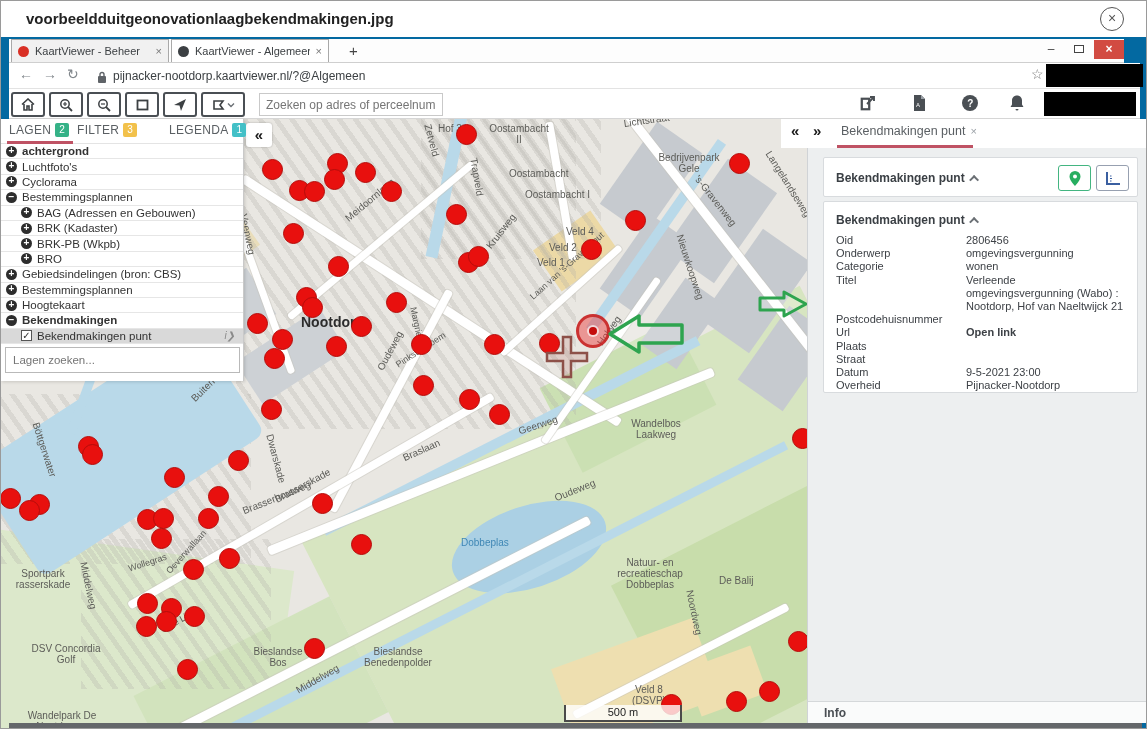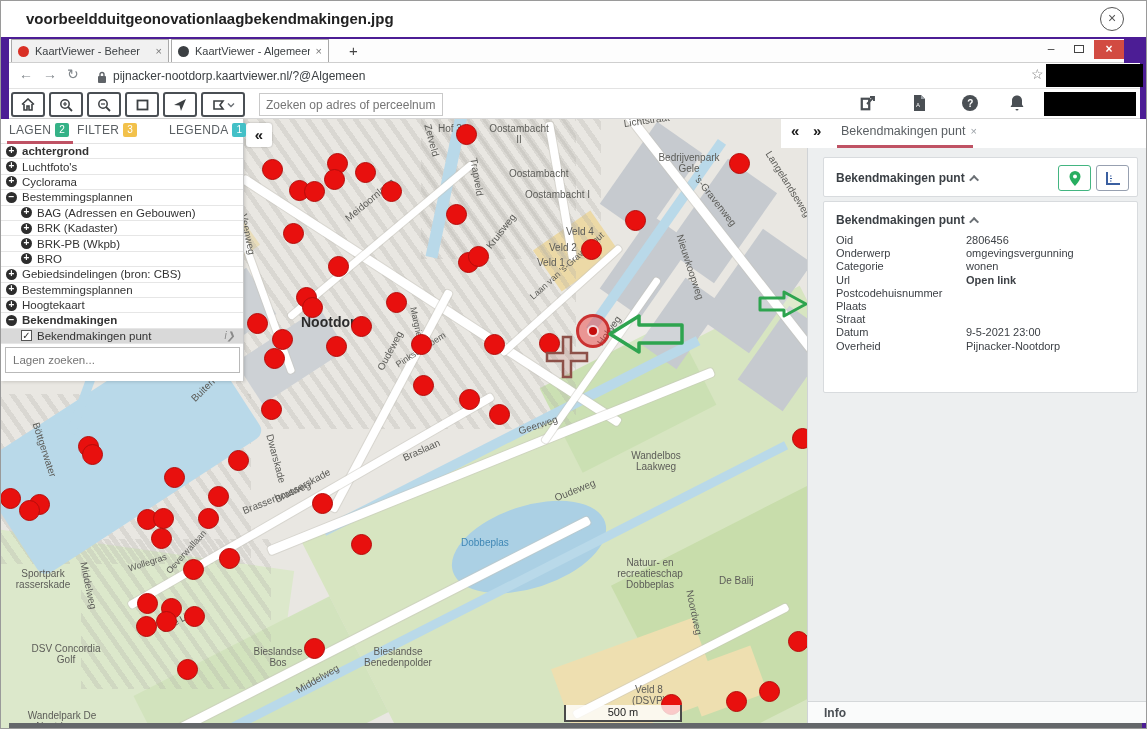--- a/index.html
+++ b/index.html
@@ -1,17 +1,17 @@
 <!DOCTYPE html>
 <html><head>
 <meta charset="utf-8">
 <style>
   * { margin:0; padding:0; box-sizing:border-box; }
   html,body { width:1147px; height:729px; font-family:"Liberation Sans", sans-serif; background:#fff; }
-  .frame { position:relative; width:1147px; height:729px; border:1px solid #9a9a9a; background:#4c1d95; overflow:hidden; }
+  .frame { position:relative; width:1147px; height:729px; border:1px solid #9a9a9a; background:#0369a1; overflow:hidden; }
 
   
   .viewer-titlebar { position:absolute; left:0; top:0; width:100%; height:36px; background:#fff; }
   .viewer-title { position:absolute; left:25px; top:9px; font-size:15px; font-weight:bold; color:#222; }
   .viewer-close { position:absolute; right:22px; top:6px; width:24px; height:24px; border:1.5px solid #555; border-radius:50%;
                   color:#555; font-size:14px; line-height:21px; text-align:center; cursor:pointer; }
 
   
   .tabstrip { position:absolute; left:8px; right:22px; top:38px; height:24px; background:#fdfdfd; border-bottom:1px solid #cfcfcf; }
   .btab { position:absolute; top:0; height:23px; width:158px; border:1px solid #a9a9a9; border-bottom:none; background:#f1f1f1;
@@ -303,21 +303,21 @@
           <div class="map-lbl" style="left: 594px; top: 222px; transform: rotate(-55deg);">Holweg</div>
           <div class="map-lbl sm" style="left: 417px; top: 187px; transform: rotate(78deg);">Margriet</div>
           <div class="map-lbl sm" style="left: 393px; top: 242px; transform: rotate(-33deg);">Pinksterbloem</div>
           <div class="map-lbl" style="left: 374px; top: 248px; transform: rotate(-62deg);">Oudeweg</div>
           <div class="map-lbl" style="left: 552px; top: 374px; transform: rotate(-22deg);">Oudeweg</div>
           <div class="map-lbl" style="left: 400px; top: 334px; transform: rotate(-24deg);">Braslaan</div>
           <div class="map-lbl" style="left: 516px; top: 307px; transform: rotate(-18deg);">Geerweg</div>
           <div class="map-lbl water" style="left: 460px; top: 418px;">Dobbeplas</div>
           <div class="map-lbl ctr" style="left: 610px; top: 438px; width: 78px;">Natuur- en recreatieschap Dobbeplas</div>
           <div class="map-lbl" style="left: 718px; top: 456px;">De Balij</div>
-          <div class="map-lbl ctr" style="left: 626px; top: 299px; width: 58px; margin-top: 32px;">Wandelbos Laakweg</div>
+          <div class="map-lbl ctr" style="left: 626px; top: 299px; width: 58px;">Wandelbos Laakweg</div>
           <div class="map-lbl ctr" style="left: 246px; top: 527px; width: 62px;">Bieslandse Bos</div>
           <div class="map-lbl ctr" style="left: 350px; top: 527px; width: 94px;">Bieslandse Benedenpolder</div>
           <div class="map-lbl ctr" style="left: 2px; top: 449px; width: 80px;">Sportpark rasserskade</div>
           <div class="map-lbl ctr" style="left: 20px; top: 524px; width: 90px;">DSV Concordia Golf</div>
           <div class="map-lbl ctr" style="left: 16px; top: 560px; width: 90px; margin-top: 31px;">Wandelpark De Nootdorpse Plassen</div>
           <div class="map-lbl" style="left: 88px; top: 442px; transform: rotate(78deg);">Middelweg</div>
           <div class="map-lbl" style="left: 293px; top: 567px; transform: rotate(-30deg);">Middelweg</div>
           <div class="map-lbl ctr" style="left: 626px; top: 565px; width: 44px;">Veld 8 (DSVP)</div>
           <div class="map-lbl" style="left: 40px; top: 302px; transform: rotate(72deg);">Böttgerwater</div>
           <div class="map-lbl" style="left: 272px; top: 376px; transform: rotate(-28deg);">Brasserskade</div>
@@ -526,26 +526,30 @@
             </div>
             <div class="drow">
               <span class="dlabel">Onderwerp</span>
               <span class="dvalue">omgevingsvergunning</span>
             </div>
             <div class="drow">
               <span class="dlabel">Categorie</span>
               <span class="dvalue">wonen</span>
             </div>
             <div class="drow">
+              <span class="dlabel">Titel</span>
+              <span class="dvalue">Verleende omgevingsvergunning (Wabo) : Nootdorp, Hof van Naeltwijck 21</span>
+            </div>
+            <div class="drow">
+              <span class="dlabel">Postcodehuisnummer</span>
+              <span class="dvalue"></span>
+            </div>
+            <div class="drow">
               <span class="dlabel">Url</span>
               <span class="dvalue b">Open link</span>
-            </div>
-            <div class="drow">
-              <span class="dlabel">Postcodehuisnummer</span>
-              <span class="dvalue"></span>
             </div>
             <div class="drow">
               <span class="dlabel">Plaats</span>
               <span class="dvalue"></span>
             </div>
             <div class="drow">
               <span class="dlabel">Straat</span>
               <span class="dvalue"></span>
             </div>
             <div class="drow">

